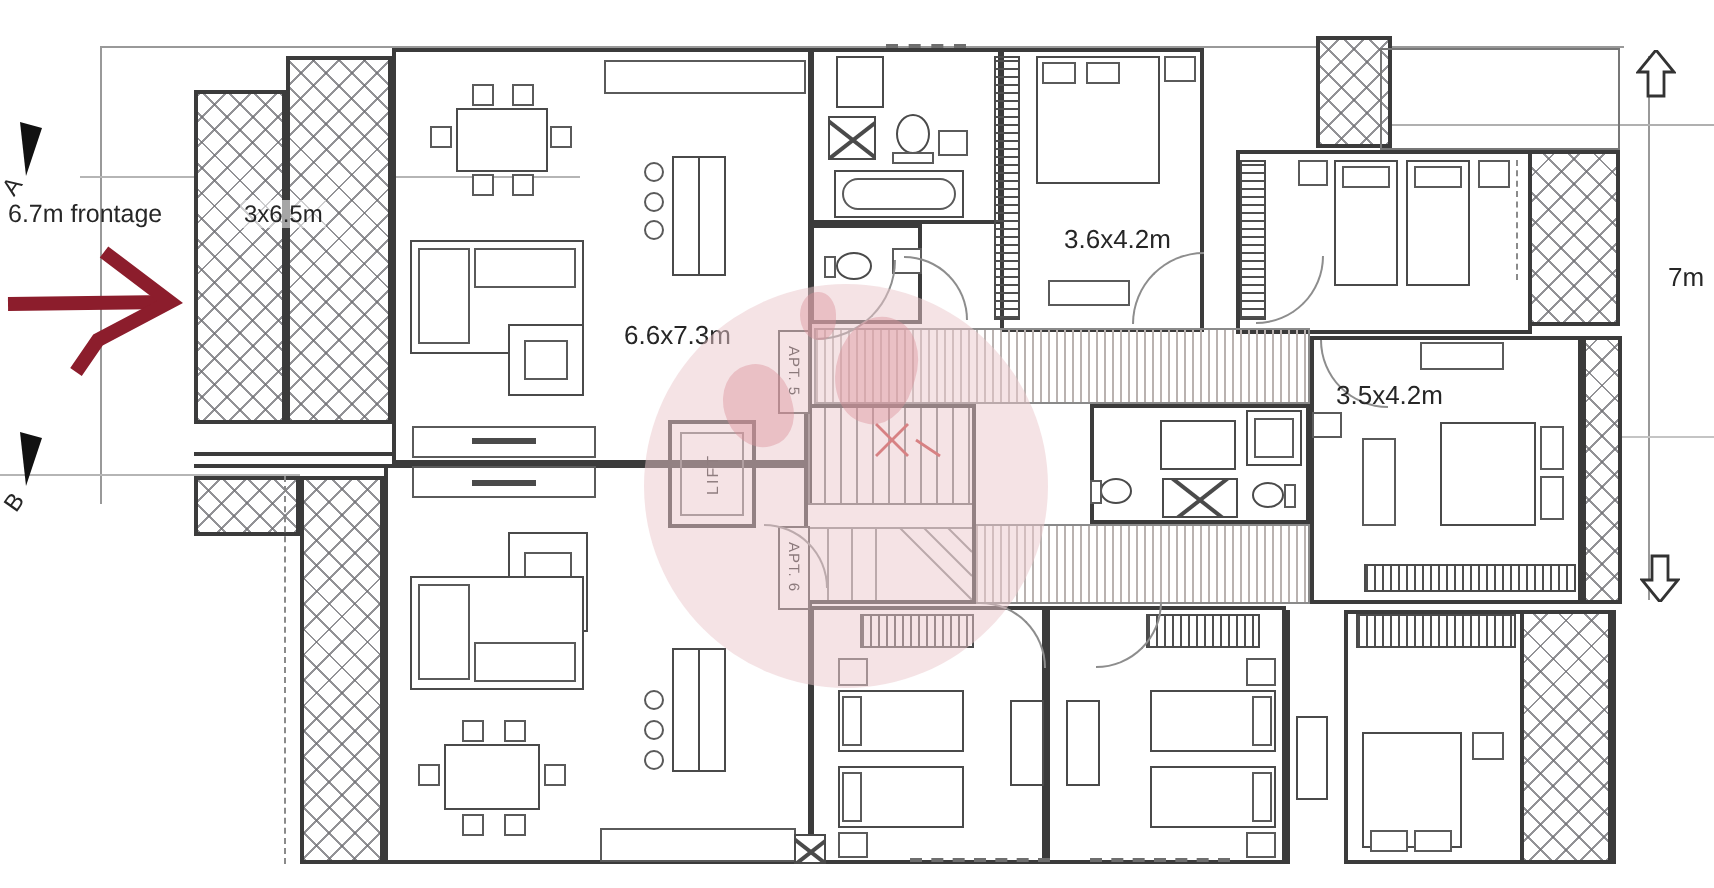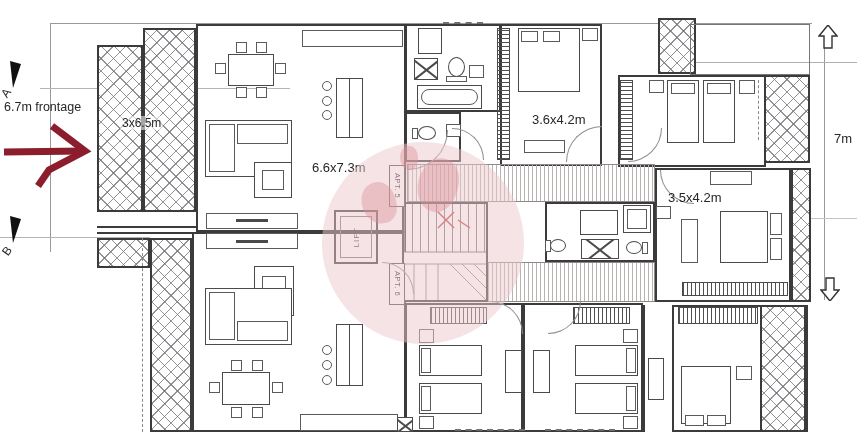--- a/index.html
+++ b/index.html
@@ -228,21 +228,21 @@
   <div class="qarc" style="left:490px;top:301px;width:33px;height:33px;transform:rotate(90deg);"></div>
   <div class="qarc" style="left:548px;top:301px;width:33px;height:33px;transform:rotate(180deg);"></div>
   <div class="qarc" style="left:408px;top:130px;width:40px;height:40px;transform:rotate(180deg);"></div>
   <div class="qarc" style="left:382px;top:262px;width:32px;height:32px;transform:rotate(90deg);"></div>
 
   <div class="dashh" style="left:443px;top:22px;width:40px;"></div>
   <div class="dashh" style="left:455px;top:429px;width:70px;"></div>
   <div class="dashh" style="left:545px;top:429px;width:70px;"></div>
   <div class="dashv" style="left:758px;top:80px;height:60px;"></div>
 
-  <div class="lblsm" style="left:120px;top:116px;background:rgba(255,255,255,.55);padding:0 2px;">3x6.5m</div>
+  <div class="lblsm" style="left:120px;top:100px;background:rgba(255,255,255,.55);padding:0 2px;">3x6.5m</div>
   <div class="lbl" style="left:312px;top:160px;">6.6x7.3m</div>
   <div class="lbl" style="left:532px;top:112px;">3.6x4.2m</div>
   <div class="lbl" style="left:668px;top:190px;">3.5x4.2m</div>
 
   <div class="wm-circle" style="left:322px;top:142px;width:202px;height:202px;z-index:40;"></div>
   <div class="wm-blob" style="left:362px;top:182px;width:34px;height:42px;transform:rotate(-15deg);z-index:41;"></div>
   <div class="wm-blob" style="left:418px;top:158px;width:40px;height:54px;transform:rotate(18deg);z-index:41;"></div>
   <div class="wm-blob" style="left:400px;top:146px;width:18px;height:24px;z-index:41;"></div>
 
   <svg class="abs" width="16" height="28" style="left:8px;top:61px;z-index:60;">

